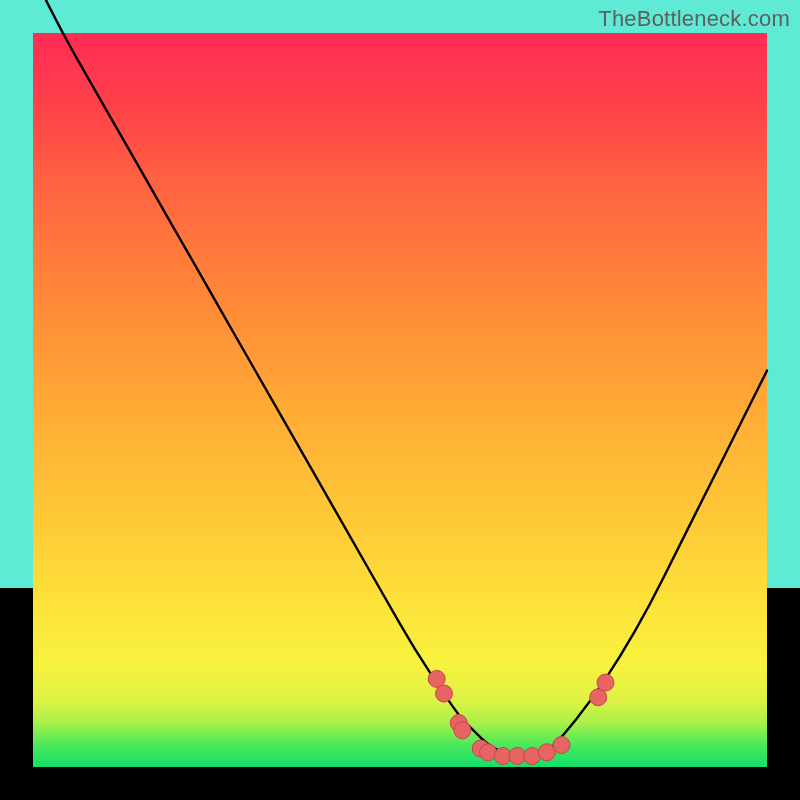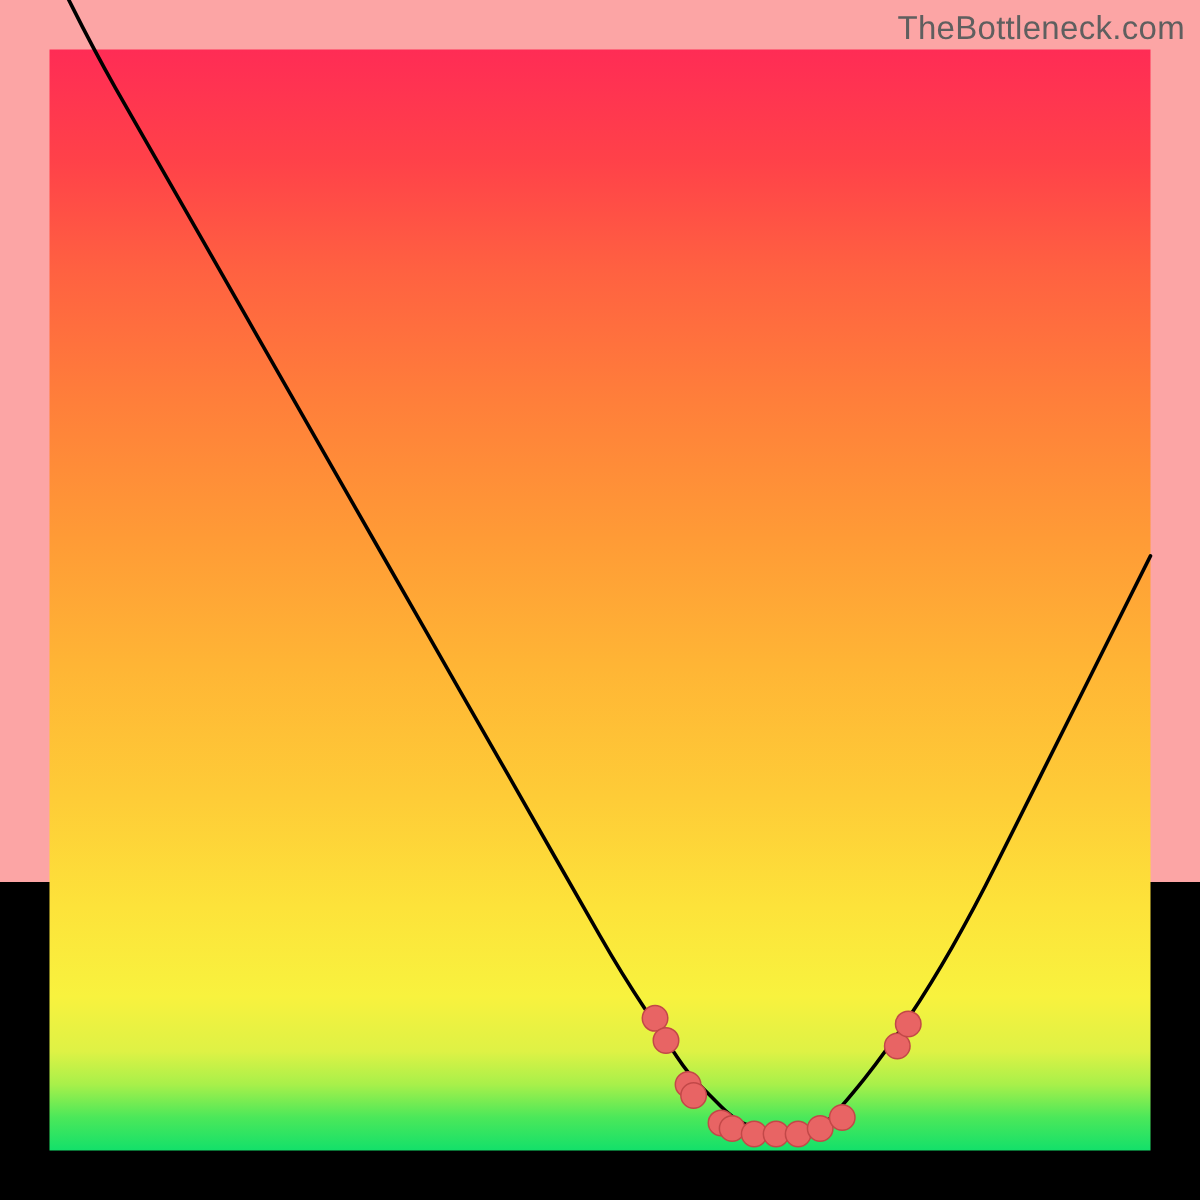--- a/index.html
+++ b/index.html
@@ -8,21 +8,21 @@
     width: 800px;
     height: 800px;
     background: #000;
     overflow: hidden;
     font-family: Arial, Helvetica, sans-serif;
   }
   .stage {
     position: relative;
     width: 800px;
     height: 588px;
-    background: #fca5a5;
+    background: #5eead4;
   }
   .plot-area {
     position: absolute;
     left: 33px;
     top: 33px;
     width: 734px;
     height: 734px;
     
     background: linear-gradient(
       to top,

